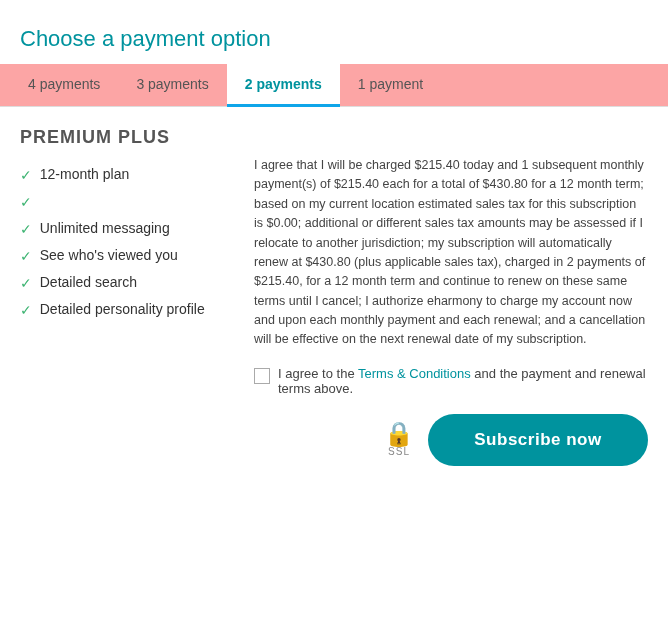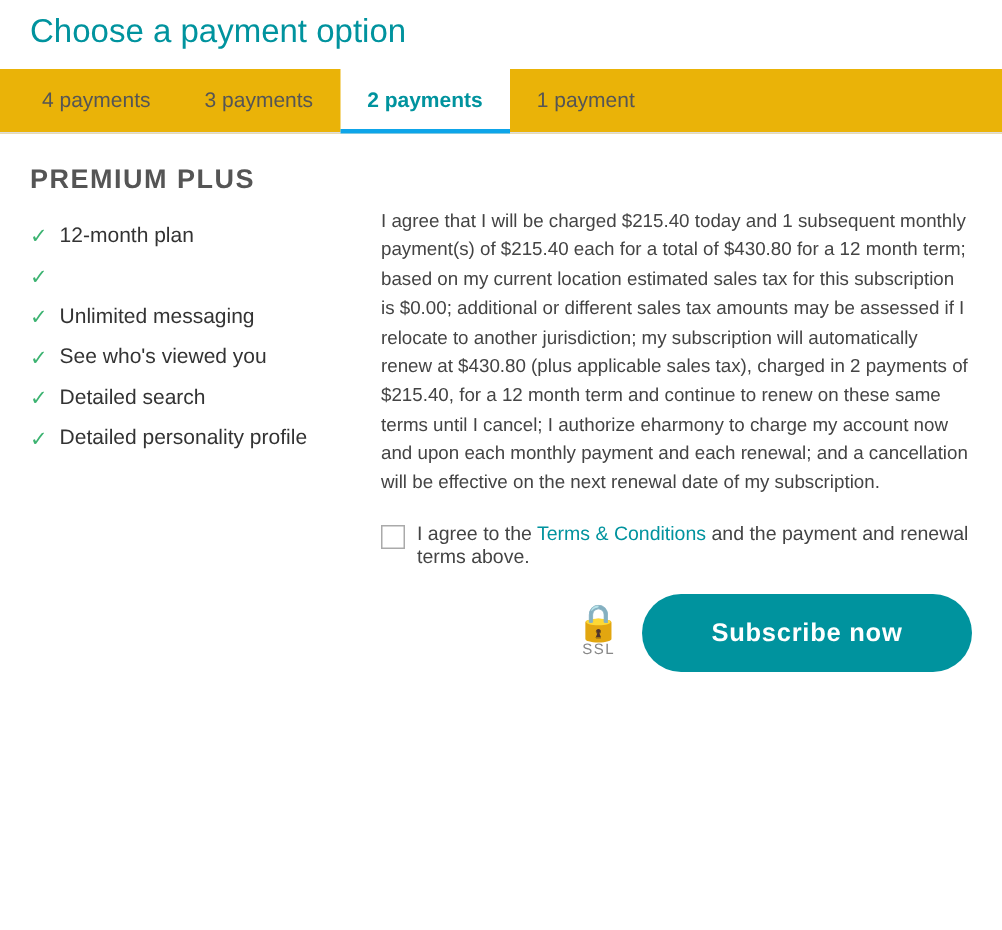--- a/index.html
+++ b/index.html
@@ -12,26 +12,26 @@
     .container {
       background: #fff;
       width: 668px;
       min-height: 620px;
       padding: 0;
     }
     .page-title {
       color: #00939e;
       font-size: 22px;
       font-weight: 400;
-      padding: 8px 20px 12px 20px;
+      padding: 26px 20px 12px 20px;
     }
     .tabs-bar {
       display: flex;
       border-bottom: 1px solid #ddd;
-      background: #eab308;
+      background: #fca5a5;
       padding: 0 10px;
     }
     .tab {
       padding: 12px 18px;
       font-size: 14px;
       color: #555;
       cursor: pointer;
       border: none;
       background: transparent;
       border-bottom: 3px solid transparent;

